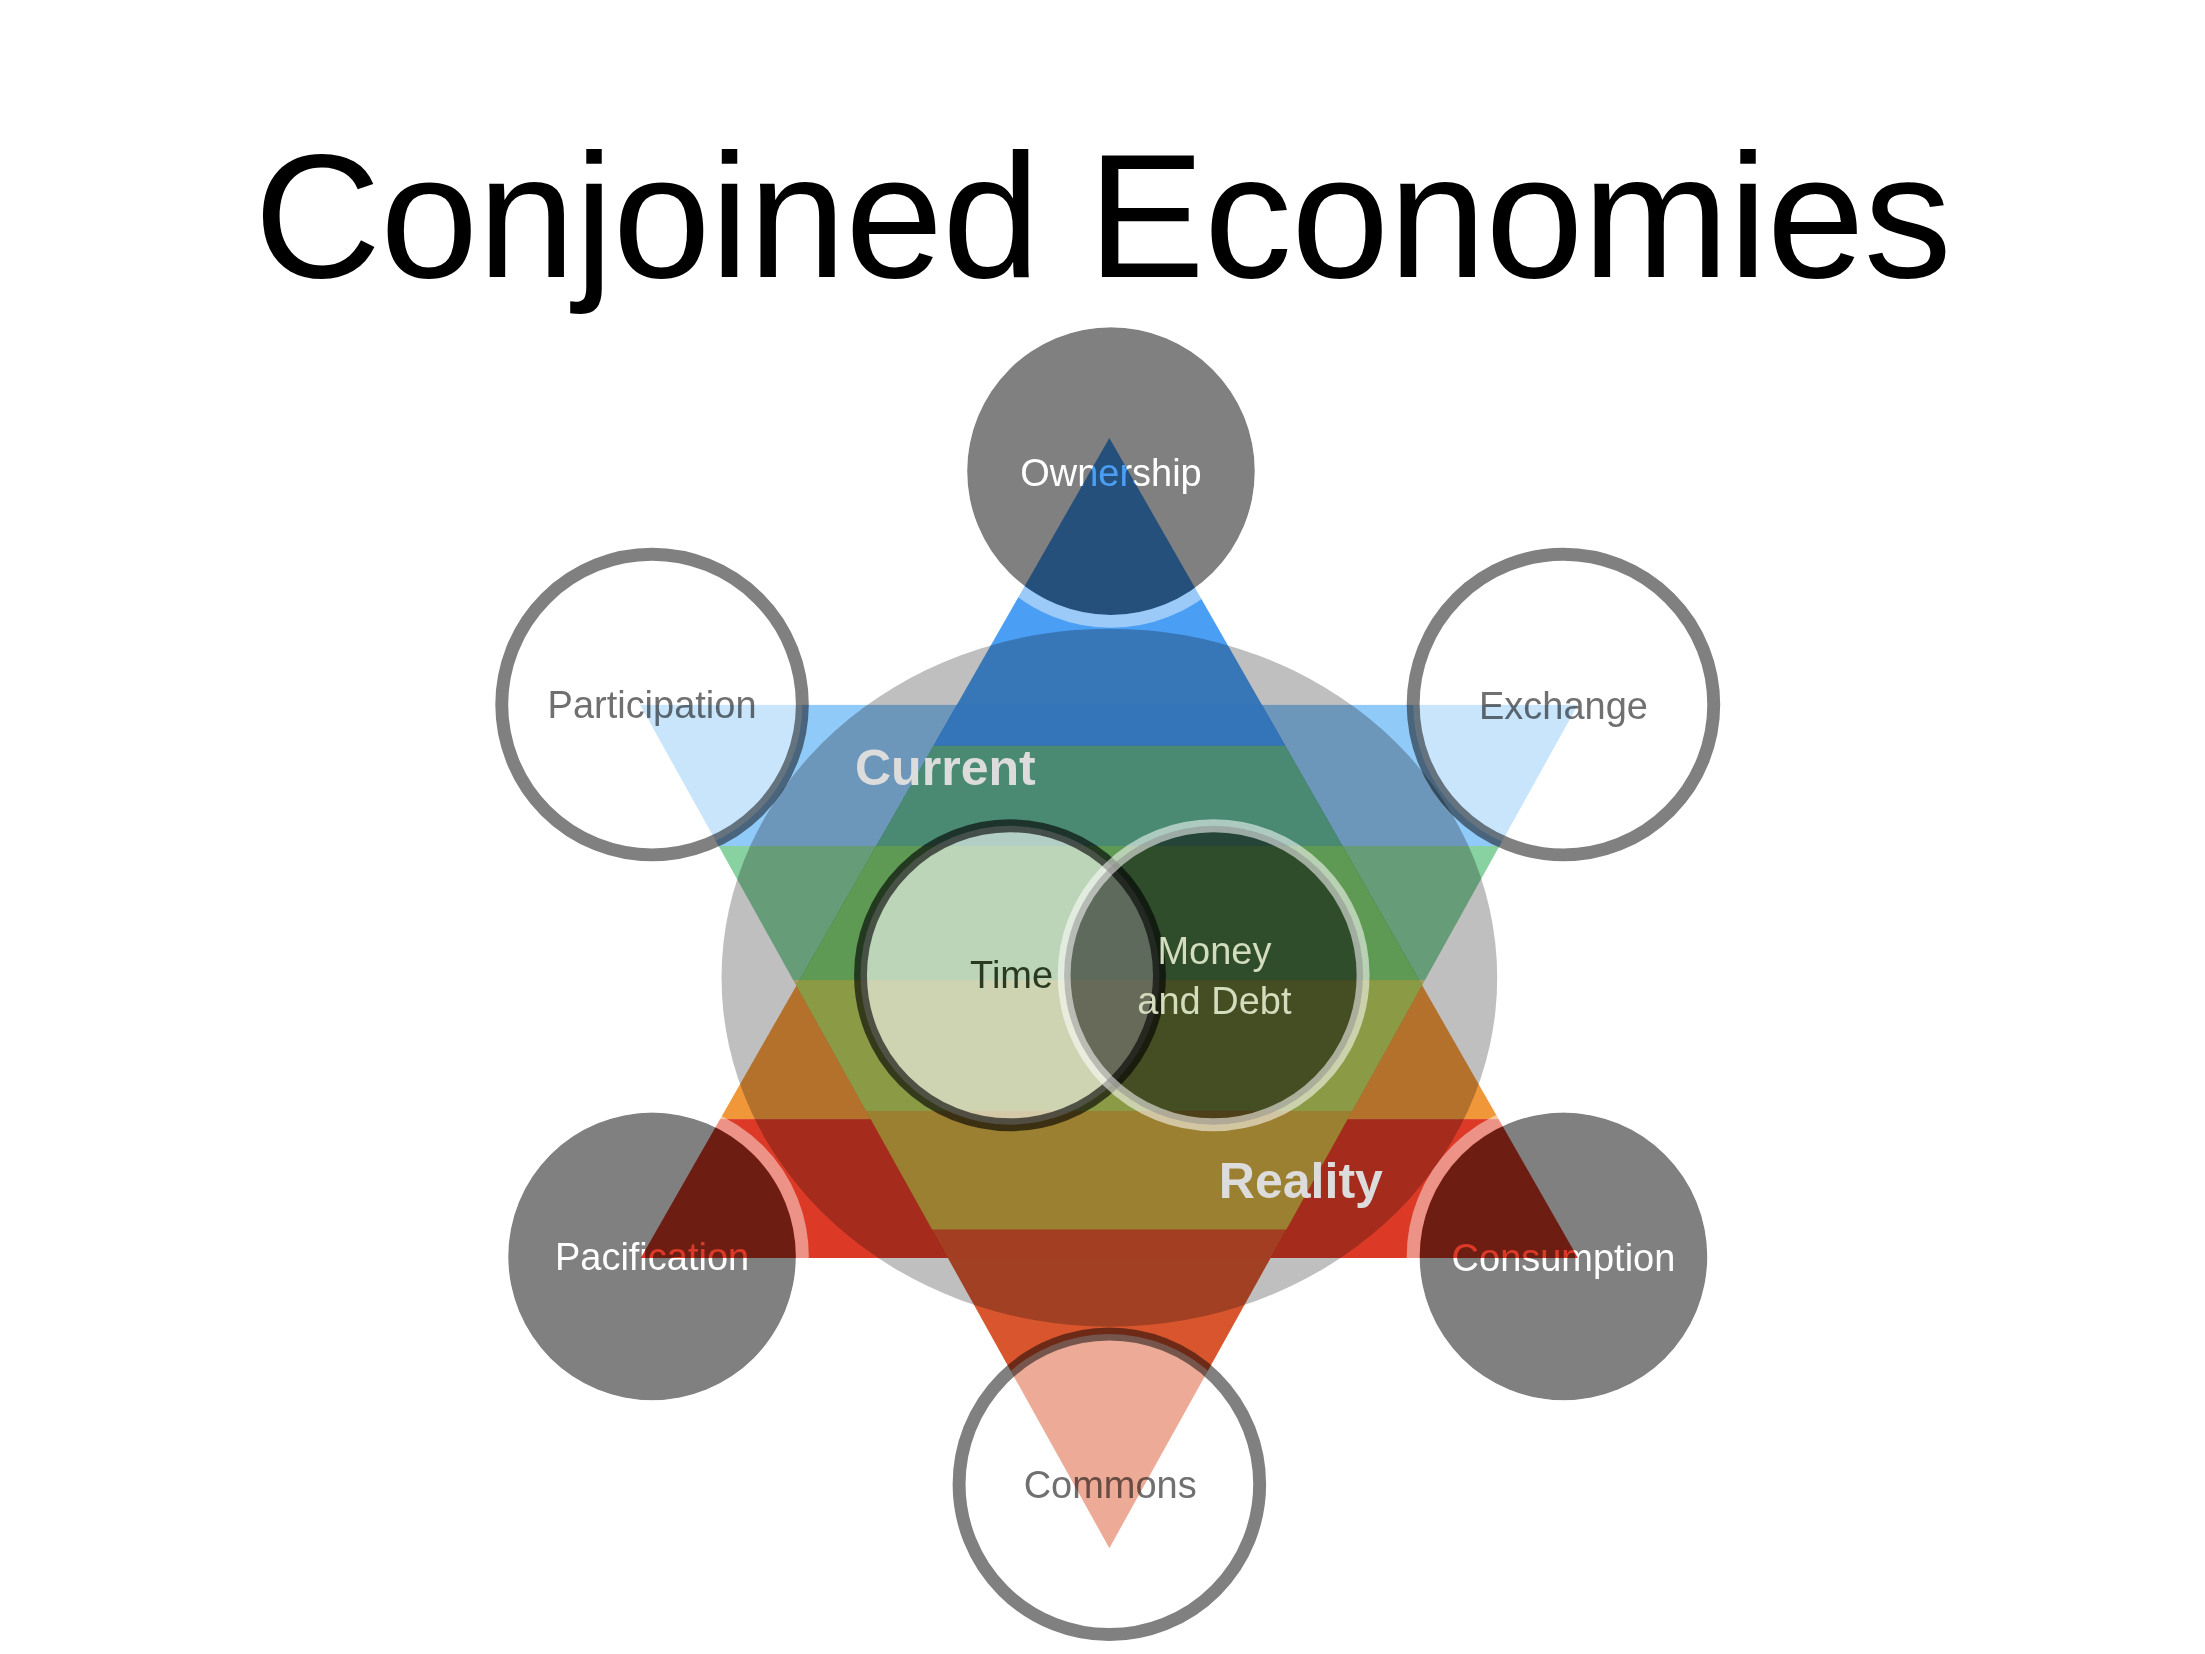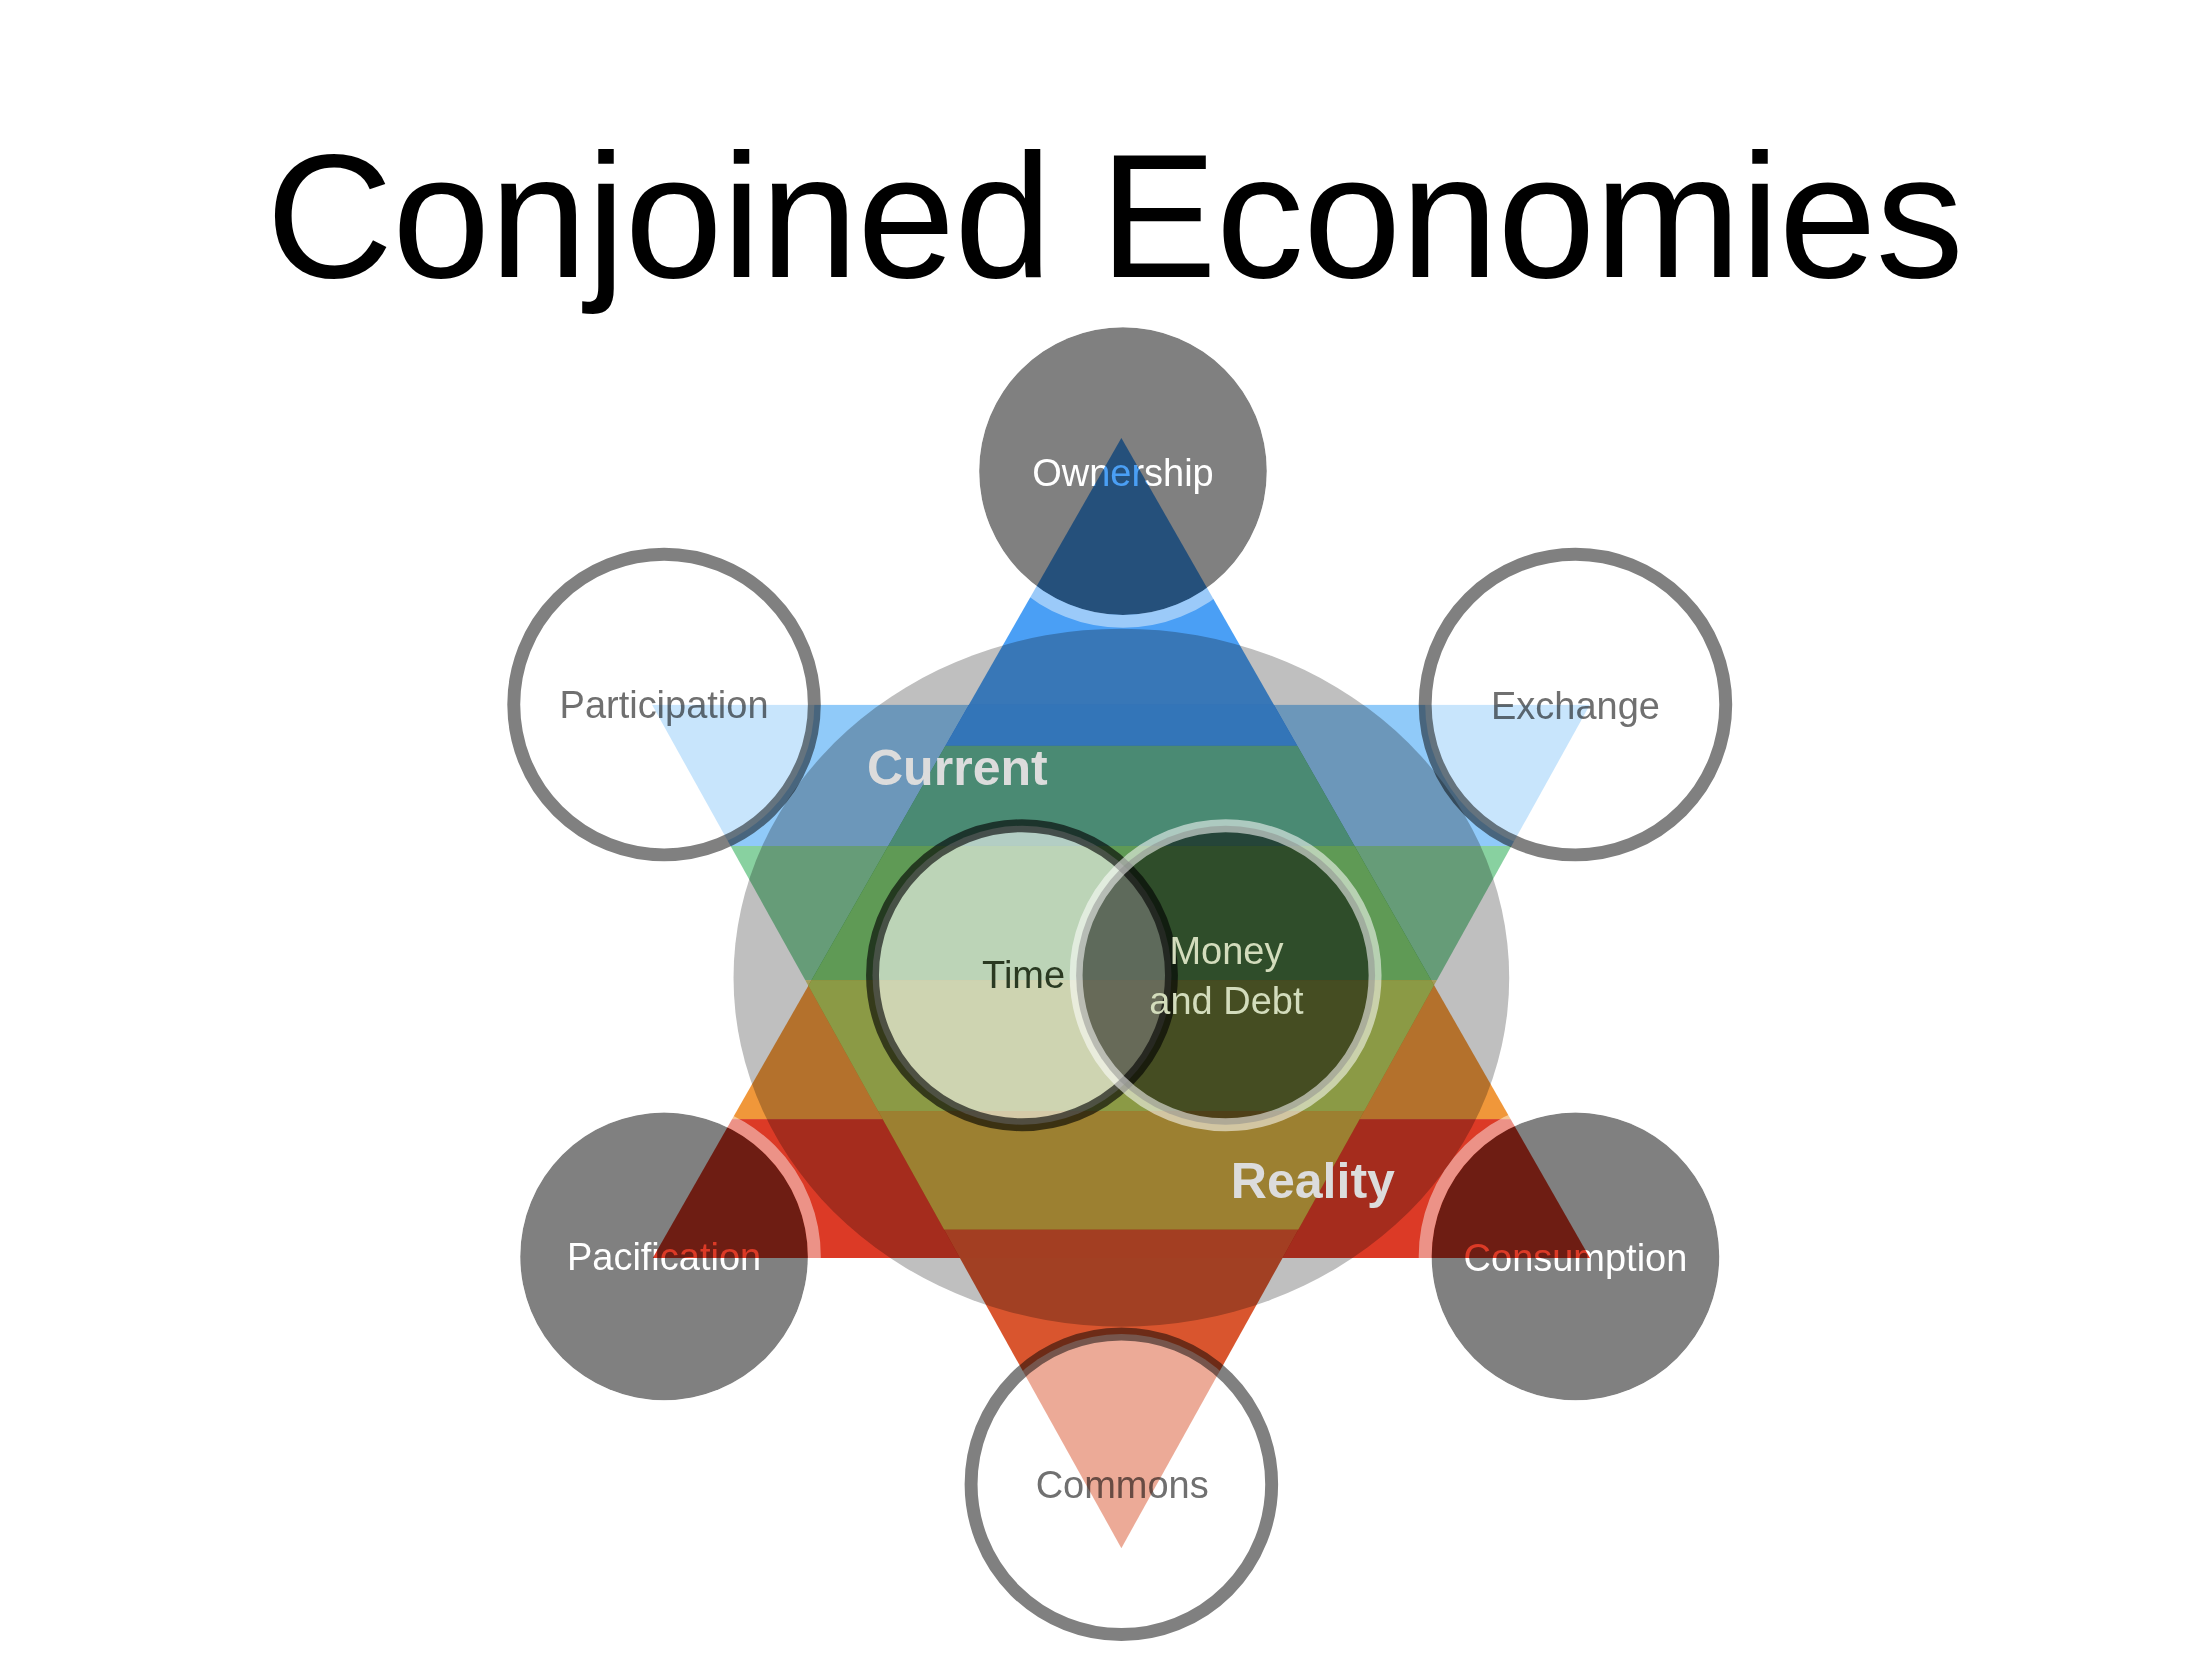--- a/index.html
+++ b/index.html
@@ -1,17 +1,17 @@
 <!DOCTYPE html>
 <html style="font-size:13px"><head>
 <meta charset="utf-8">
 <style>
   html, body { margin: 0; padding: 0; background: #ffffff; }
   body { width: 2205px; height: 1654px; overflow: hidden; position: relative; font-family: "Liberation Sans", sans-serif; }
-  .slide { position: absolute; left: 12px; top: 0; width: 1880px; height: 1654px; background: #ffffff; }
+  .slide { position: absolute; left: 0; top: 0; width: 1880px; height: 1654px; background: #ffffff; }
   .title {
     position: absolute; left: 0; top: 103px; width: 2205px; text-align: center;
     font-family: "Liberation Sans", sans-serif; font-size: 176px; line-height: 226px;
     color: #000000; font-weight: normal; letter-spacing: -0.8px;
   }
   svg { position: absolute; left: 0; top: 0; }
   .mul { mix-blend-mode: multiply; }
   .lbl { font-family: "Liberation Sans", sans-serif; text-anchor: middle; }
   .node-lbl { font-size: 47px; }
   .big-lbl { font-size: 62px; font-weight: bold; }

